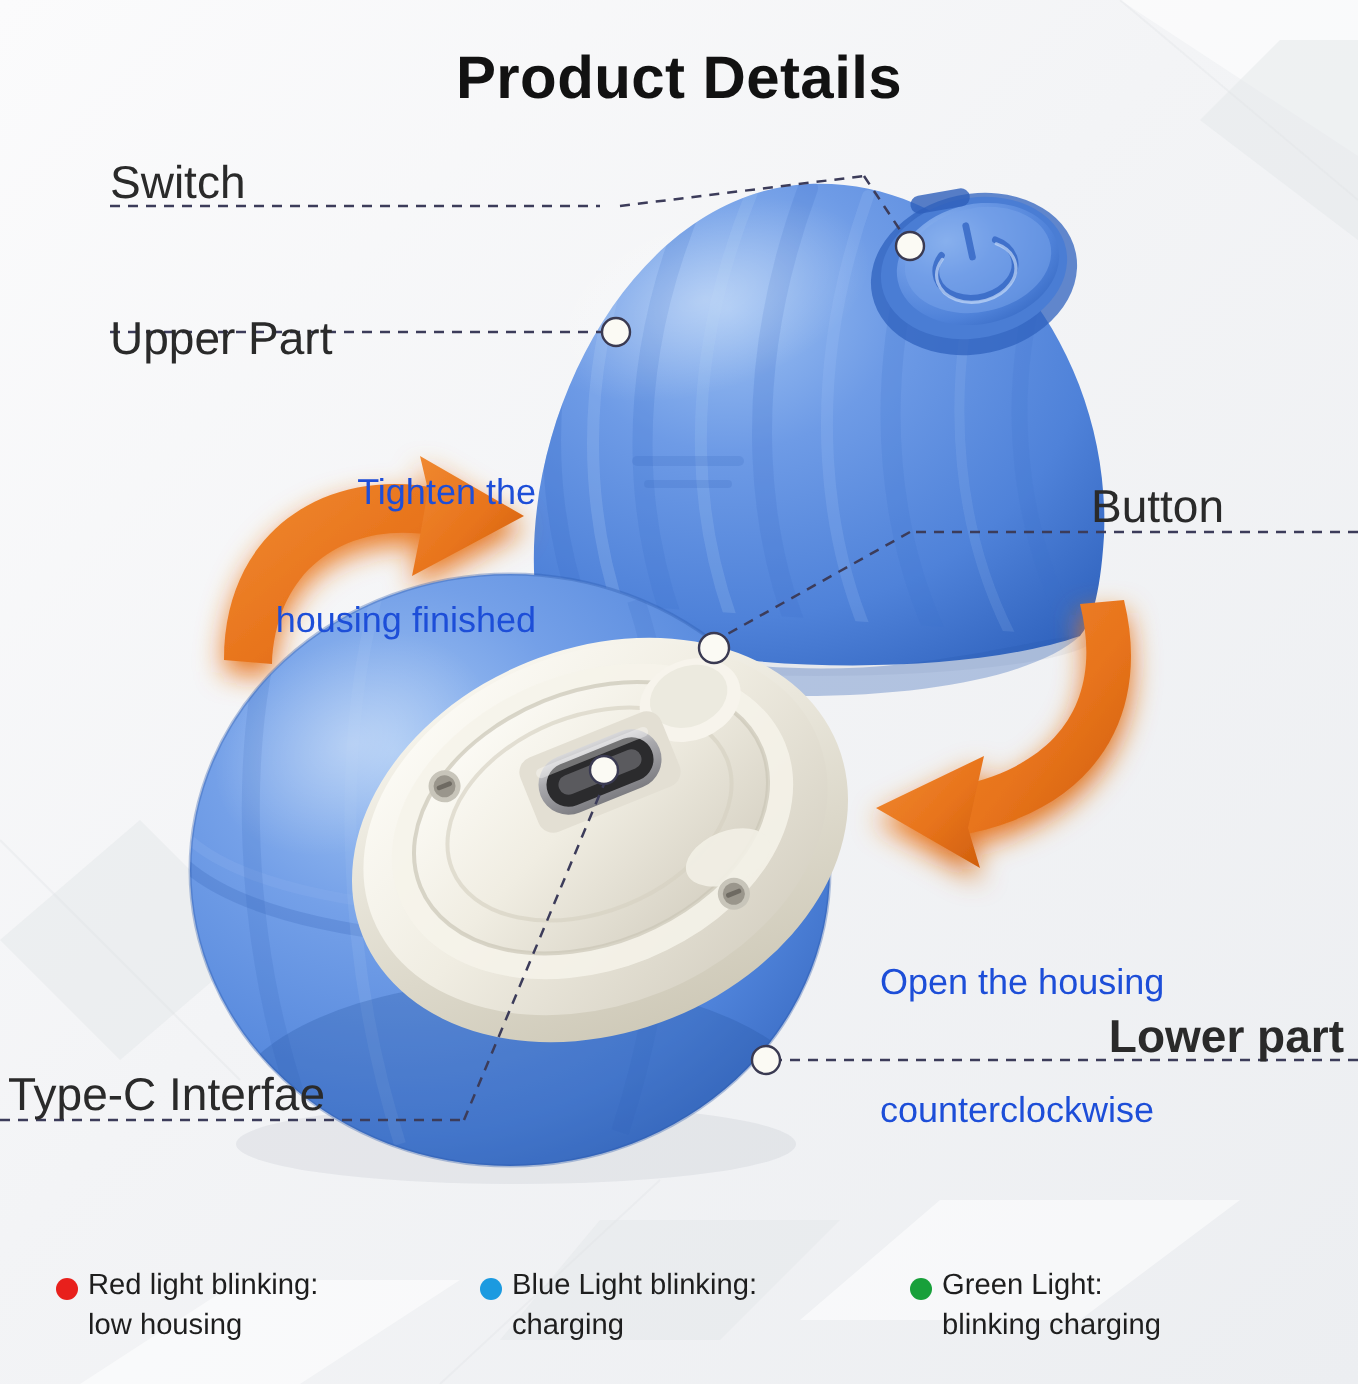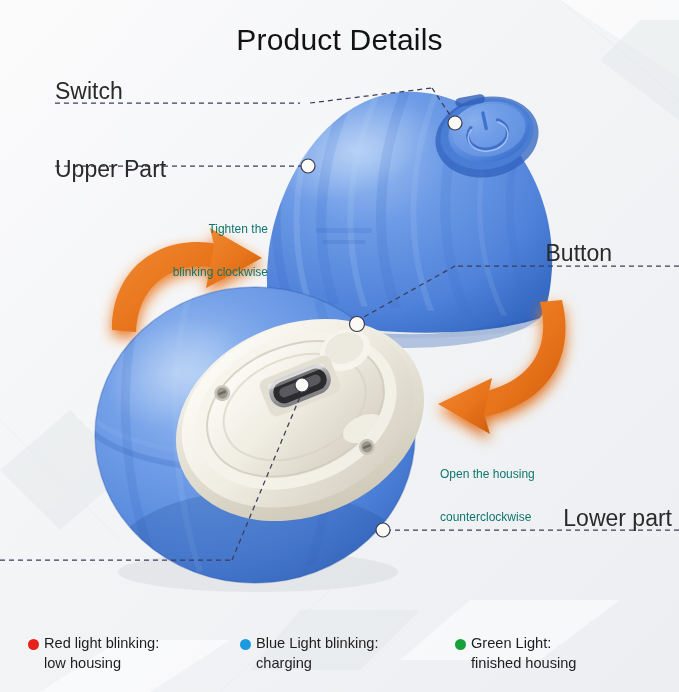--- a/index.html
+++ b/index.html
@@ -8,24 +8,24 @@
     font-family:"Liberation Sans","DejaVu Sans",sans-serif;
     background:#f4f5f7;
     overflow:hidden;
     position:relative;
   }
   #stage{position:absolute;inset:0;width:679px;height:692px;}
   svg.layer{position:absolute;left:0;top:0;width:679px;height:692px;display:block;}
   .txt{position:absolute;color:#1b1b1b;white-space:pre;line-height:1.18;}
   #page-title{
     left:0;right:0;top:22px;text-align:center;
-    font-size:30px;font-weight:normal;letter-spacing:.2px;color:#121212;
+    font-size:30px;font-weight:bold;letter-spacing:.2px;color:#121212;
   }
   .lbl{font-size:23px;color:#2a2a2a;}
-  .note{font-size:12px;color:#0f766e;}
+  .note{font-size:18px;color:#1d4ed8;}
   .legend-row{position:absolute;left:0;right:0;top:634px;height:50px;}
   .legend-item{position:absolute;top:0;display:flex;align-items:flex-start;gap:5px;}
   .dot{width:11px;height:11px;border-radius:50%;flex:0 0 auto;margin-top:5px;}
   .legend-text{font-size:14.6px;color:#1e1e1e;line-height:1.35;white-space:pre-line;}
 </style>
 </head>
 <body>
 
 <div id="stage">
 
@@ -254,40 +254,41 @@
       <circle cx="383" cy="530" r="7"></circle>
       <circle cx="302" cy="385" r="7"></circle>
     </g>
   </svg>
 
   <div class="txt" id="page-title">Product Details</div>
 
   <div class="txt lbl" style="left:55px;top:78px;">Switch</div>
   <div class="txt lbl" style="left:55px;top:156px;">Upper Part</div>
   <div class="txt lbl" style="left:612px;top:240px;transform:translateX(-100%);text-align:center;">Button</div>
-  <div class="txt lbl" style="left:672px;top:505px;transform:translateX(-100%);">Lower part</div>
+  <div class="txt lbl" style="left:672px;top:505px;transform:translateX(-100%);font-weight:bold;">Lower part</div>
+  <div class="txt lbl" style="left:4px;top:534px;">Type-C Interfae</div>
 
   <div class="txt note" style="left:108px;top:194px;transform:translateX(-0%);text-align:right;width:160px;">
     <div>Tighten the</div>
-    <div>blinking clockwise</div>
+    <div>housing finished</div>
   </div>
 
   <div class="txt note" style="left:440px;top:439px;text-align:left;width:180px;">
     <div>Open the housing</div>
     <div>counterclockwise</div>
   </div>
 
   <div class="legend-row">
     <div class="legend-item" style="left:28px;">
       <span class="dot" style="background:#e8201c;"></span>
       <span class="legend-text"><span>Red light blinking:</span><br><span>low housing</span></span>
     </div>
     <div class="legend-item" style="left:240px;">
       <span class="dot" style="background:#1b9ae0;"></span>
       <span class="legend-text"><span>Blue Light blinking:</span><br><span>charging</span></span>
     </div>
     <div class="legend-item" style="left:455px;">
       <span class="dot" style="background:#18a03a;"></span>
-      <span class="legend-text"><span>Green Light:</span><br><span>finished housing</span></span>
+      <span class="legend-text"><span>Green Light:</span><br><span>blinking charging</span></span>
     </div>
   </div>
 
 </div>
 
 </body></html>

